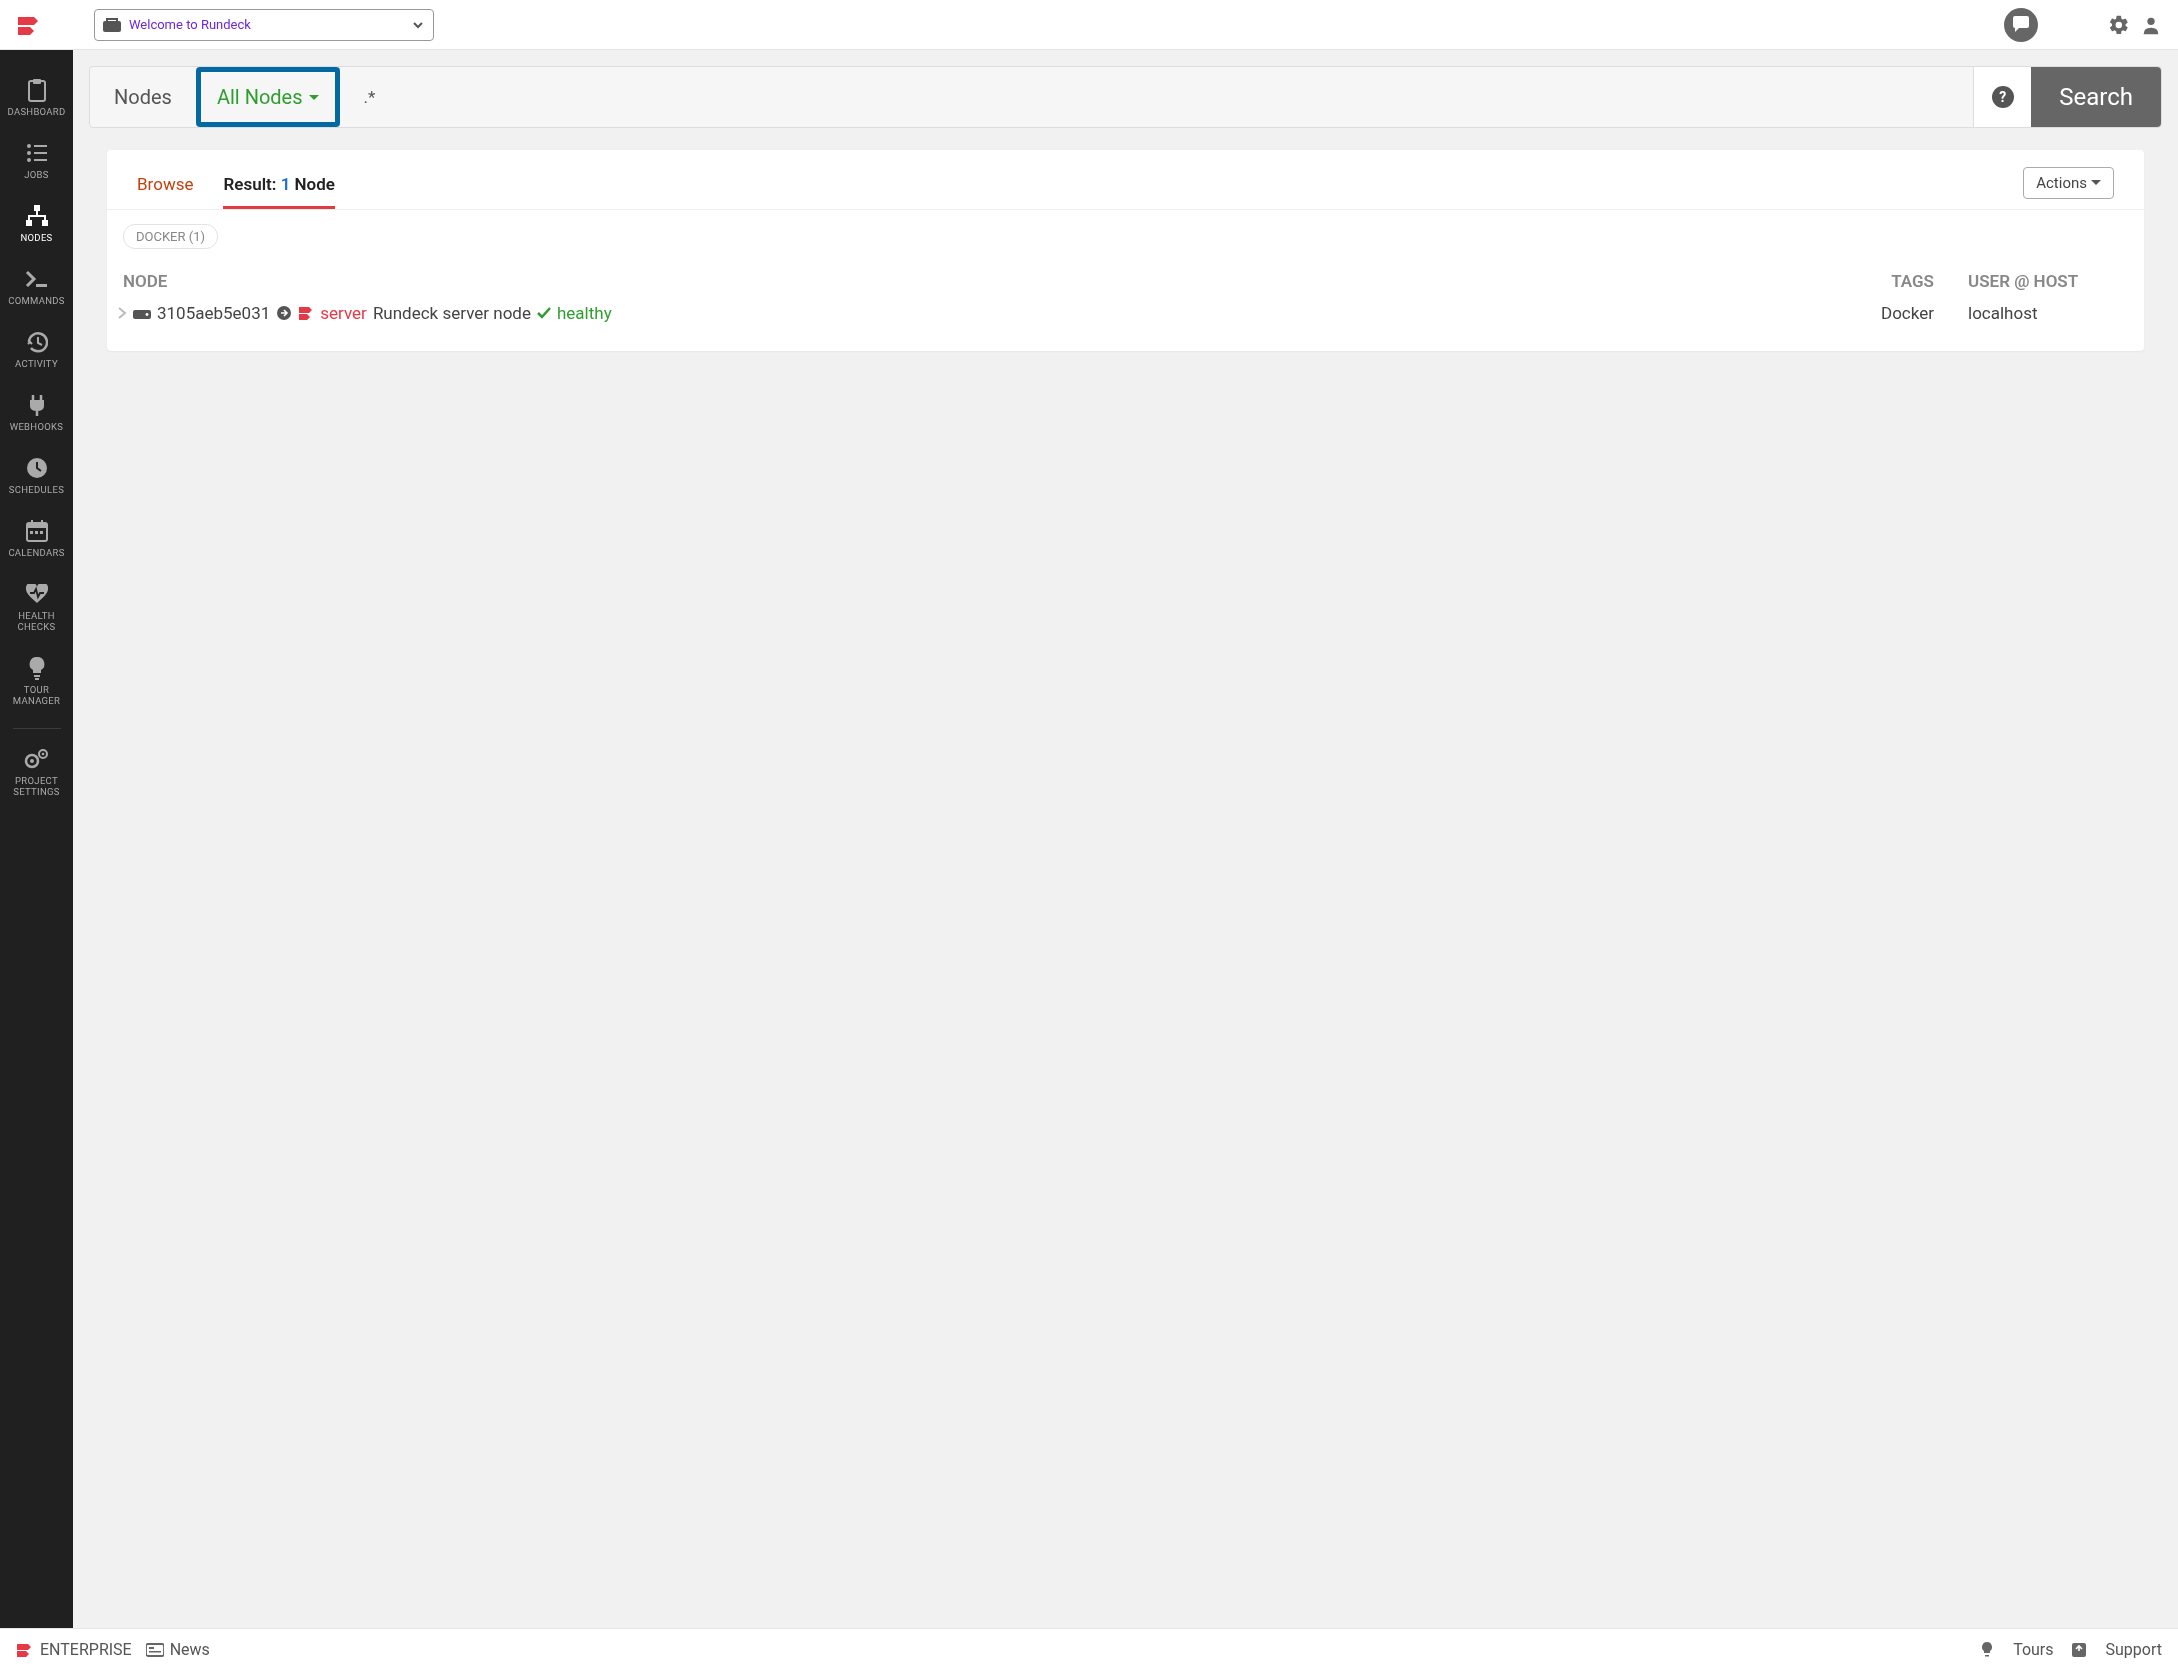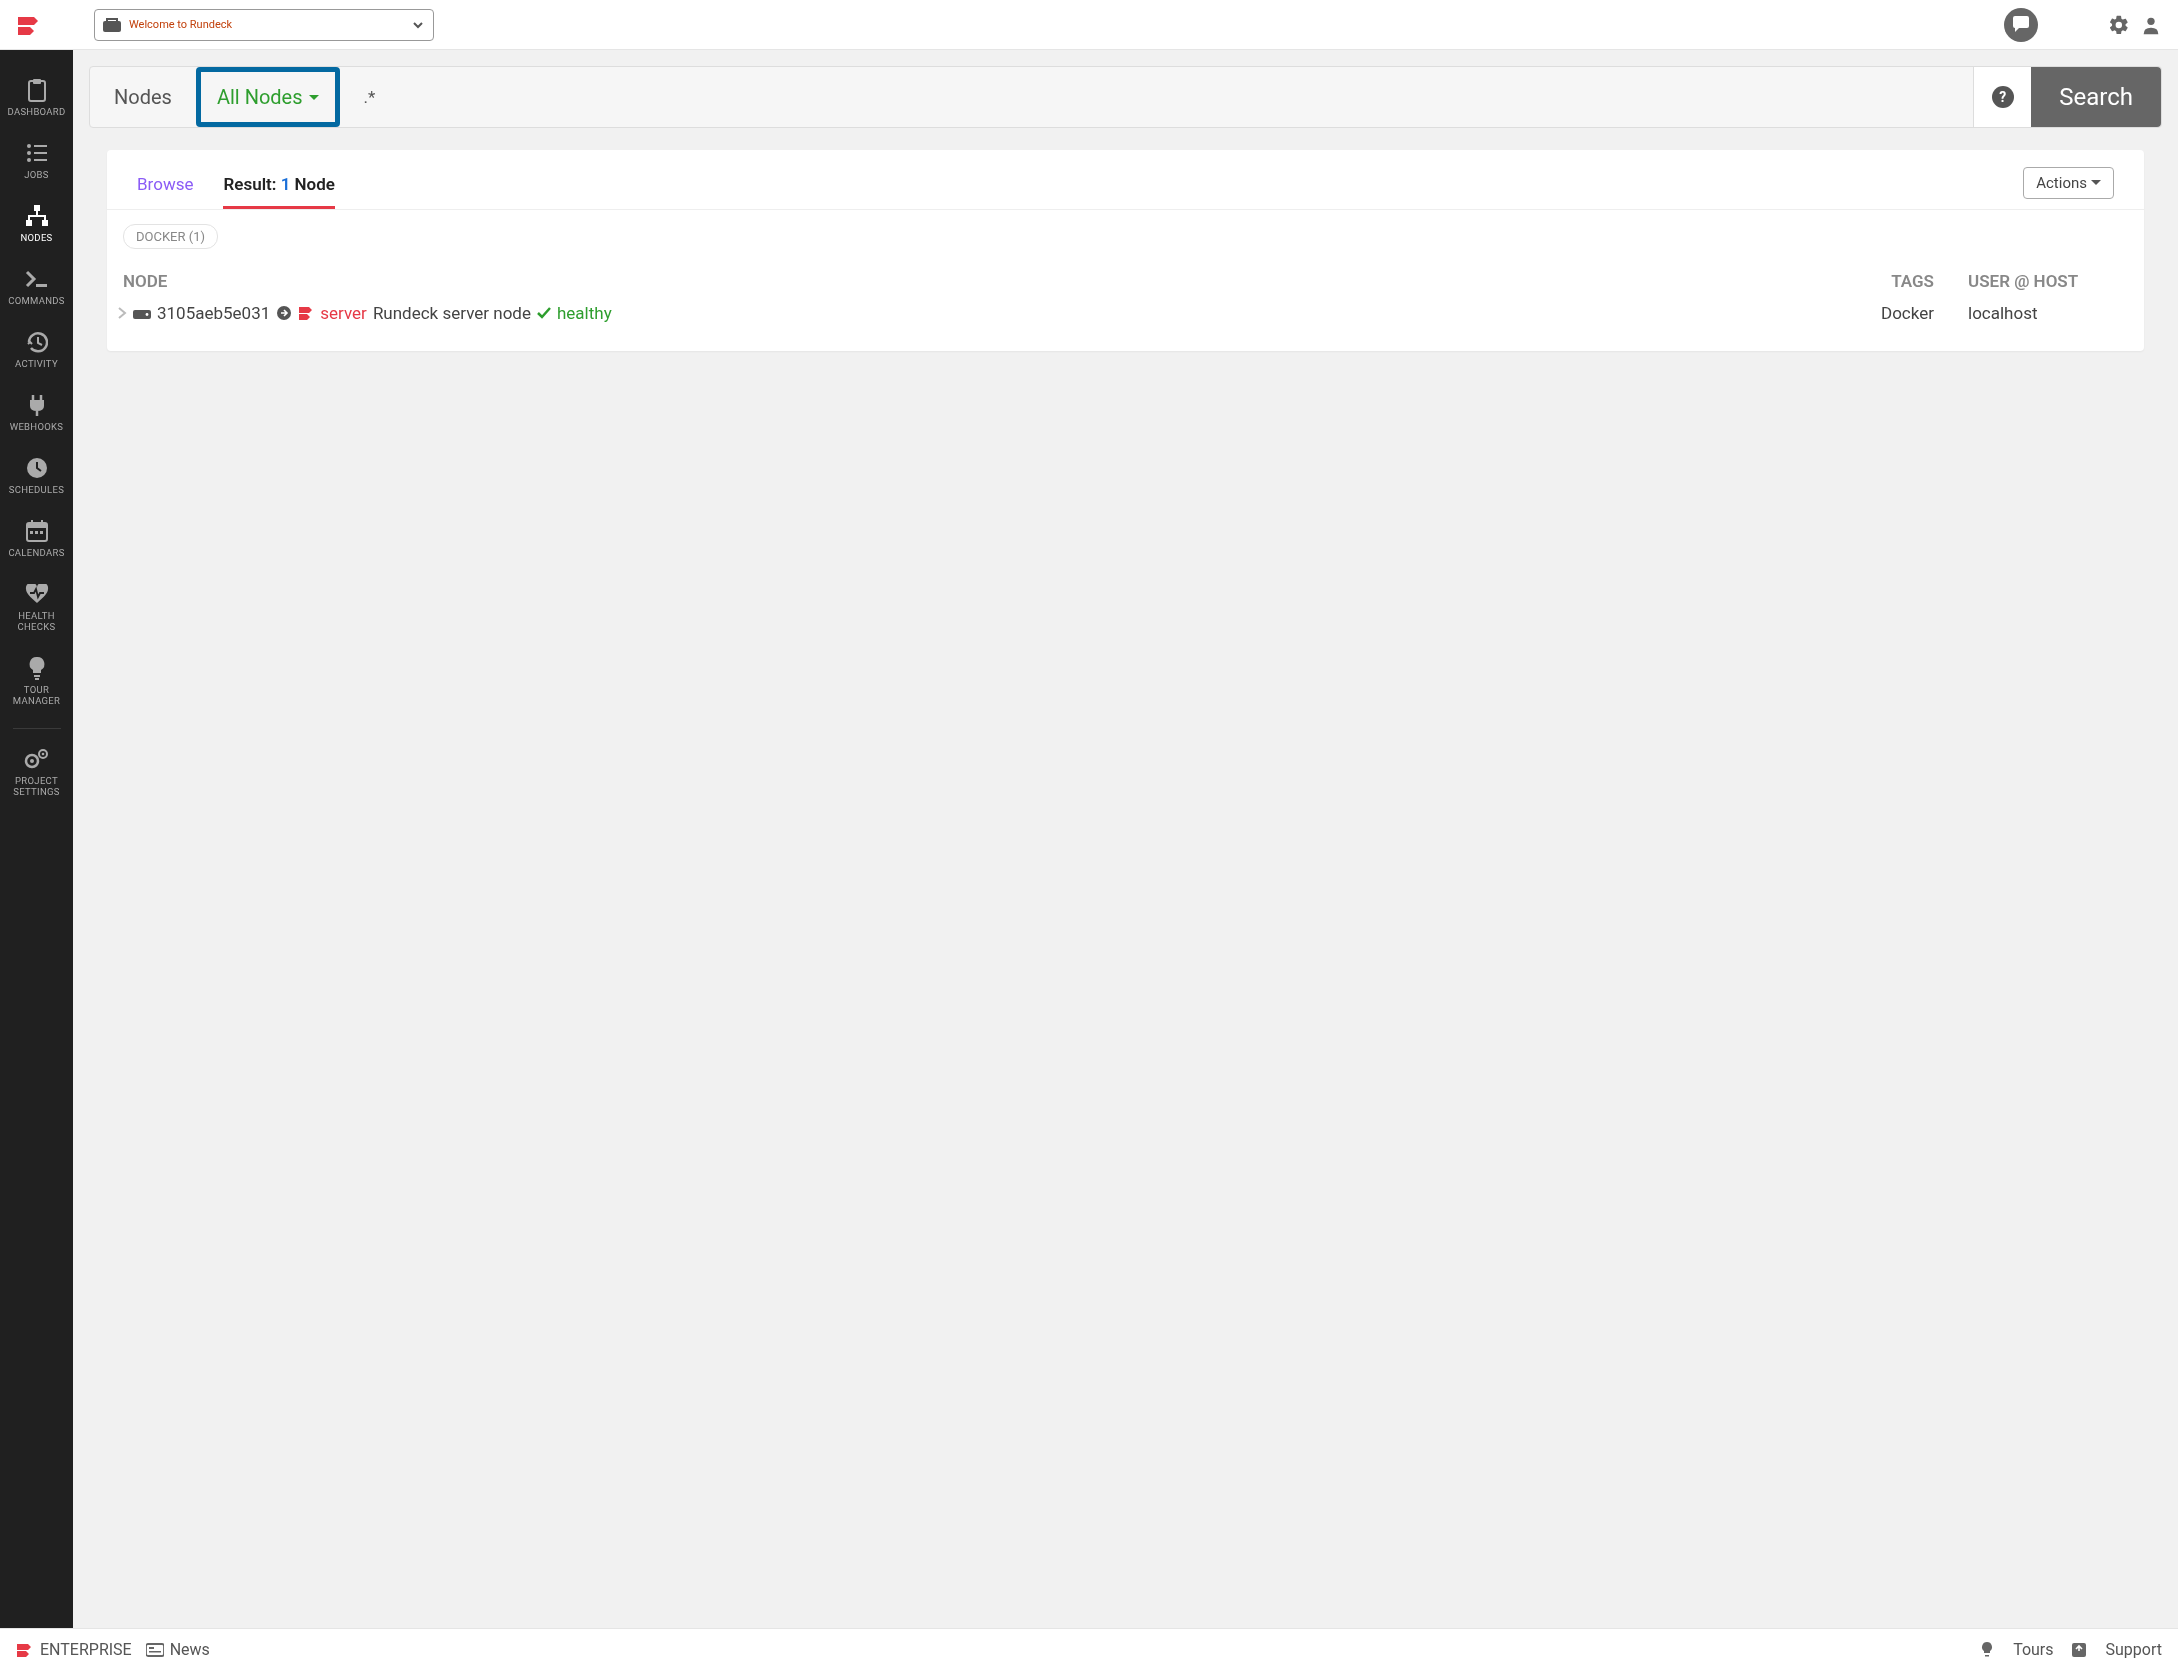--- a/index.html
+++ b/index.html
@@ -4,21 +4,21 @@
 <style>
 * { box-sizing: border-box; margin: 0; padding: 0; }
 html, body { height: 100%; font-family: -apple-system, BlinkMacSystemFont, "Segoe UI", Roboto, sans-serif; font-size: 14px; color: #333; }
 body { display: flex; flex-direction: column; background: #fff; }
 
 
 .topbar { height: 50px; display: flex; align-items: center; padding: 0 16px; border-bottom: 1px solid #e5e5e5; background: #fff; }
 .topbar .logo-small { width: 28px; height: 20px; margin-right: 50px; }
 .project-picker { display: flex; align-items: center; border: 1px solid #999; border-radius: 4px; padding: 4px 8px; width: 340px; height: 32px; cursor: pointer; }
 .project-picker .pp-icon { margin-right: 8px; color: #555; }
-.project-picker .pp-label { flex: 1; font-size: 11px; color: #c2410c; }
+.project-picker .pp-label { flex: 1; font-size: 13px; color: #6d28d9; }
 .project-picker .pp-caret { color: #555; }
 .topbar .spacer { flex: 1; }
 .topbar .chat-icon { width: 34px; height: 34px; background: #666; border-radius: 17px; display: flex; align-items: center; justify-content: center; color: #fff; margin-right: 60px; cursor: pointer; }
 .topbar .gear-icon, .topbar .user-icon { color: #666; margin-left: 10px; cursor: pointer; }
 
 
 .layout { flex: 1; display: flex; min-height: 0; }
 
 
 .sidebar { width: 73px; background: #202020; display: flex; flex-direction: column; align-items: center; padding-top: 18px; overflow-y: auto; }
@@ -38,21 +38,21 @@
 .filterbar .fb-dropdown .caret { margin-left: 6px; border-top: 5px solid #2e9e2e; border-left: 5px solid transparent; border-right: 5px solid transparent; }
 .filterbar .fb-query { flex: 1; display: flex; align-items: center; padding: 0 14px; font-size: 17px; color: #555; }
 .filterbar .fb-help { width: 58px; display: flex; align-items: center; justify-content: center; background: #fff; border-left: 1px solid #ddd; cursor: pointer; }
 .filterbar .fb-help .qmark { width: 22px; height: 22px; border-radius: 11px; background: #555; color: #fff; font-size: 14px; font-weight: bold; display: flex; align-items: center; justify-content: center; }
 .filterbar .fb-search { display: flex; align-items: center; padding: 0 28px; background: #666; color: #fff; font-size: 24px; border-top-right-radius: 4px; border-bottom-right-radius: 4px; cursor: pointer; }
 
 
 .card { background: #fff; border-radius: 4px; margin: 22px 18px 0; padding: 0 0 26px; box-shadow: 0 1px 2px rgba(0,0,0,0.05); }
 .card-head { display: flex; align-items: center; padding: 14px 30px 0; border-bottom: 1px solid #eee; }
 .tabs { display: flex; gap: 30px; }
-.tab { padding: 10px 0 12px; font-size: 17px; color: #8b5cf6; cursor: pointer; }
+.tab { padding: 10px 0 12px; font-size: 17px; color: #c2410c; cursor: pointer; }
 .tab.active { color: #222; font-weight: 600; border-bottom: 3px solid #e63946; }
 .tab .count { color: #1a6fd8; font-weight: 600; }
 .card-head .spacer { flex: 1; }
 .actions-btn { border: 1px solid #aaa; border-radius: 4px; padding: 6px 12px; font-size: 15px; color: #444; cursor: pointer; display: flex; align-items: center; margin-bottom: 8px; }
 .actions-btn .caret { margin-left: 4px; border-top: 5px solid #555; border-left: 5px solid transparent; border-right: 5px solid transparent; }
 
 .chips-row { padding: 14px 16px 8px; }
 .chip { display: inline-block; border: 1px solid #e3e3e3; border-radius: 12px; padding: 4px 12px; font-size: 13px; color: #888; }
 
 

